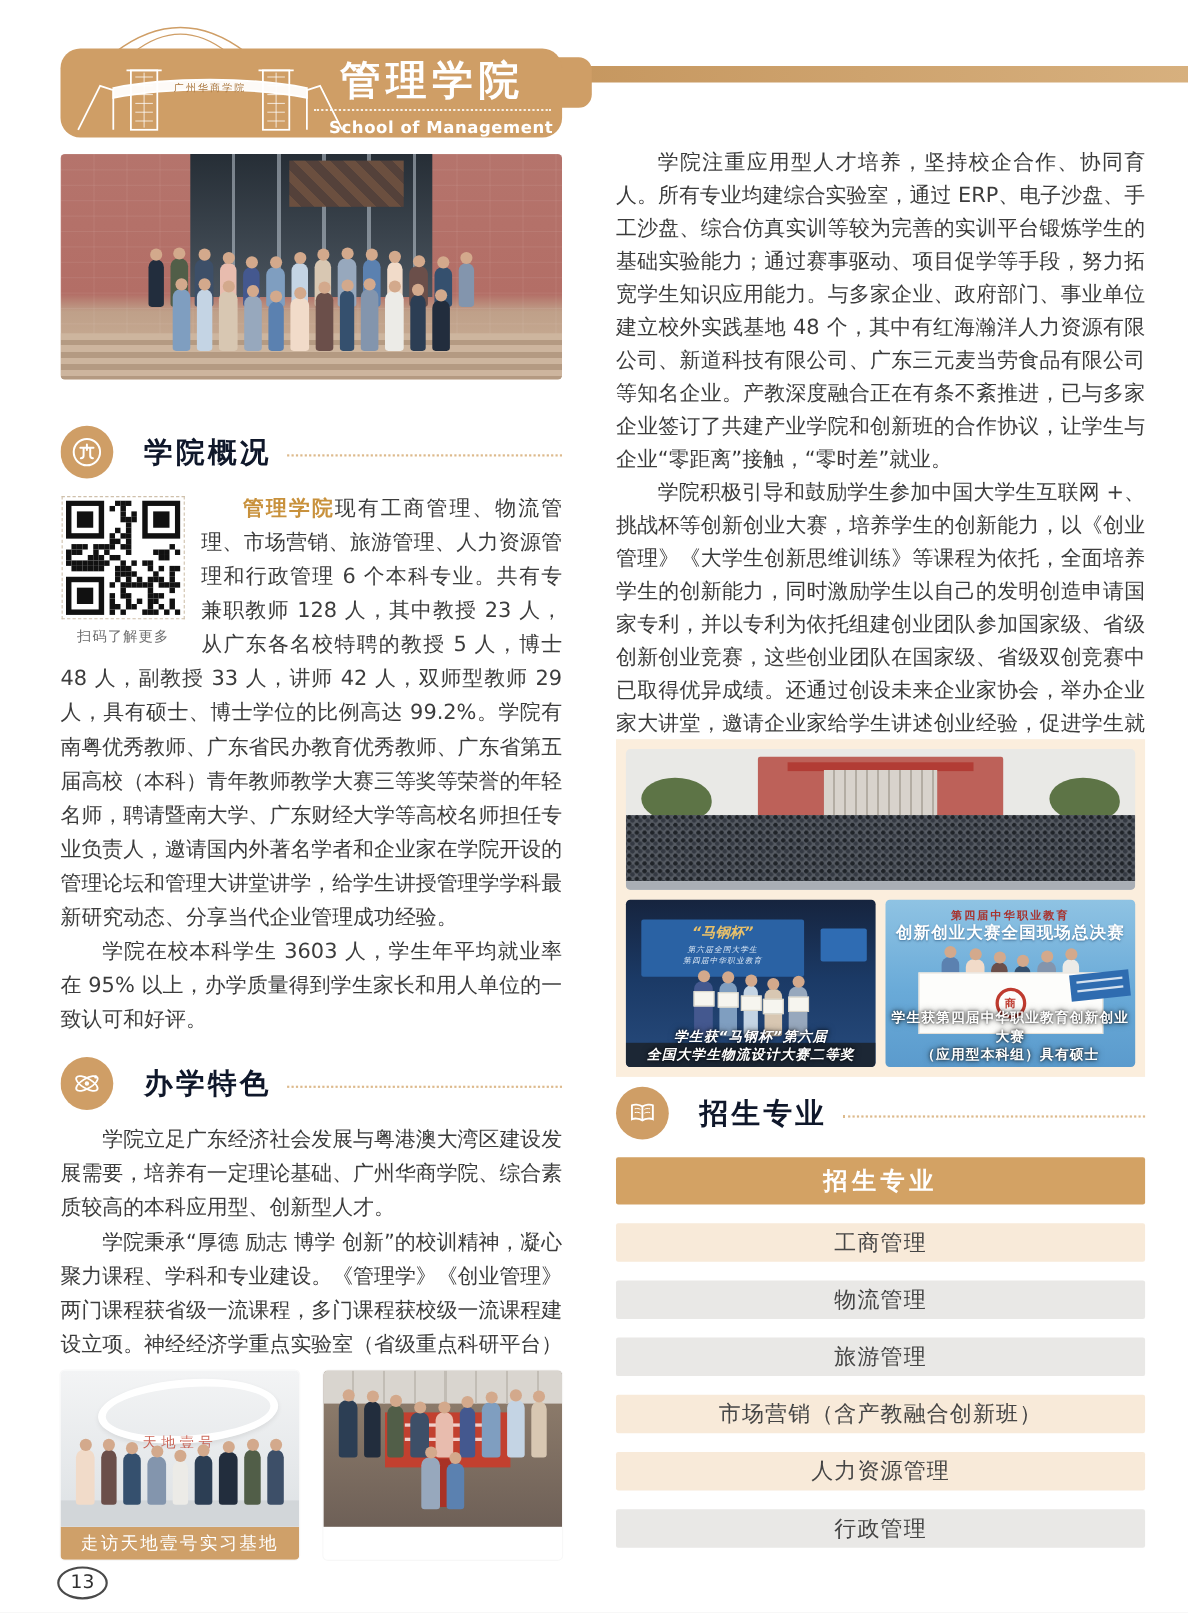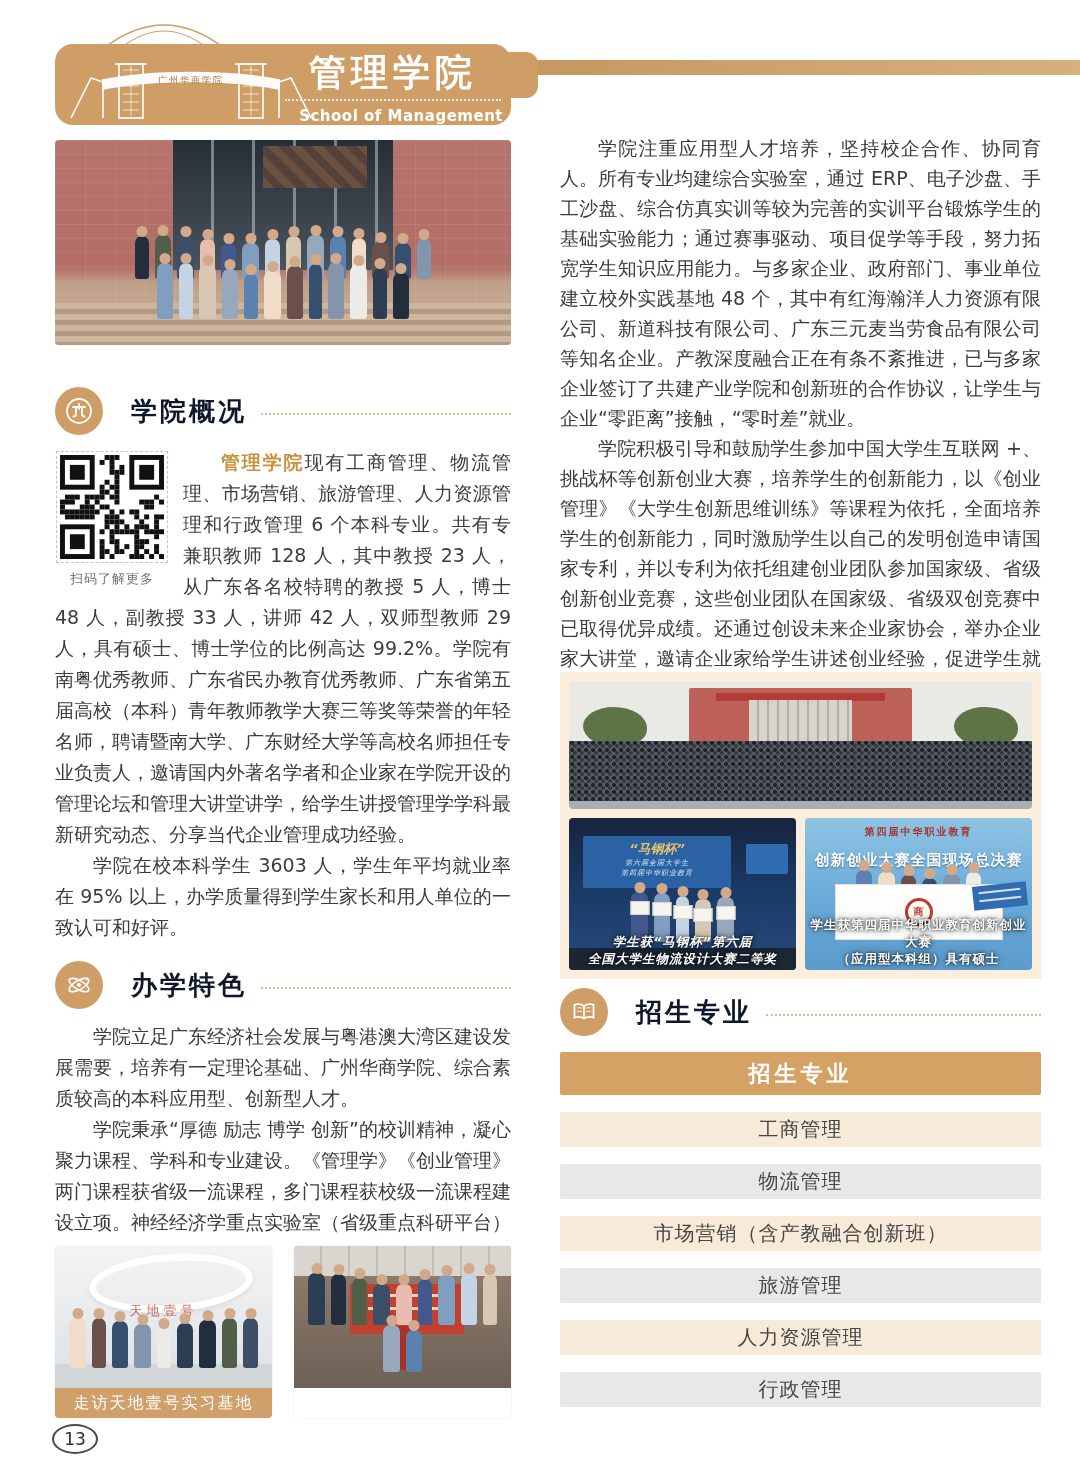--- a/index.html
+++ b/index.html
@@ -100,21 +100,21 @@
   .award-row{display:flex;gap:9px;margin-top:9px;}
   .award{flex:1;height:152px;position:relative;overflow:hidden;}
   .awardA{background:linear-gradient(180deg,#16243e 0%,#1b3a66 48%,#274b7d 100%);font-style:italic;}
   .awardA .screen{position:absolute;left:14px;top:18px;width:148px;height:52px;background:#2a62a4;border-radius:2px;text-align:center;}
   .awardA .screen .q{color:#e8c06a;font-weight:bold;font-size:13px;line-height:18px;margin-top:4px;}
   .awardA .screen .s{color:#dce8f5;font-size:7px;line-height:10px;letter-spacing:1px;}
   .awardA .side{position:absolute;right:8px;top:26px;width:42px;height:30px;background:#2f6cb3;border-radius:2px;}
   .awardA .floor{position:absolute;left:0;right:0;bottom:0;height:22px;background:#1c2735;}
   .awardB{background:linear-gradient(180deg,#8fc3e3 0%,#69aad8 55%,#5b9bcd 100%);}
   .awardB .tl{position:absolute;top:7px;left:0;right:0;text-align:center;color:#a8322e;font-size:10px;letter-spacing:2px;font-weight:bold;}
-  .awardB .ml{position:absolute;top:33px;left:0;right:0;text-align:center;color:#fff;font-size:15px;font-weight:bold;
+  .awardB .ml{position:absolute;top:21px;left:0;right:0;text-align:center;color:#fff;font-size:15px;font-weight:bold;
      letter-spacing:1px;text-shadow:0 1px 2px rgba(20,60,100,.6);}
   .awardB .flag{position:absolute;left:50%;transform:translateX(-50%);bottom:30px;width:166px;height:54px;
      background:#fdfdfb;border:1px solid #e5e0d8;}
   .awardB .flag .logo{position:absolute;left:50%;top:50%;transform:translate(-50%,-50%);width:22px;height:22px;
      border:3px solid #bf3b2f;border-radius:50%;color:#bf3b2f;font-size:10px;font-weight:bold;
      display:flex;align-items:center;justify-content:center;}
   .awardB .bluesign{position:absolute;right:5px;bottom:62px;width:54px;height:24px;background:#2f6cb0;transform:rotate(-6deg);}
   .awardB .bluesign i{display:block;height:2px;background:rgba(255,255,255,.8);margin:6px 6px 0;}
   .overlay-cap{position:absolute;left:0;right:0;bottom:3px;text-align:center;color:#fff;font-weight:bold;
      font-size:12.5px;line-height:17px;letter-spacing:1px;
@@ -433,21 +433,21 @@
           <path d="M8,11 C10,10.5 12,10.7 13.2,11.5 M8,14.5 C10,14 12,14.2 13.2,15 M16.8,11.5 C18,10.7 20,10.5 22,11 M16.8,15 C18,14.2 20,14 22,14.5" stroke-width="0.9"></path>
         </svg>
       </span>
       <span class="sec-title">招生专业</span>
       <span class="sec-rule"></span>
     </div>
     <div class="thead">招生专业</div>
     <div id="majorsRows">
         <div class="trow odd">工商管理</div>
         <div class="trow even">物流管理</div>
+        <div class="trow even">旅游管理</div>
         <div class="trow odd">市场营销（含产教融合创新班）</div>
-        <div class="trow even">旅游管理</div>
         <div class="trow odd">人力资源管理</div>
         <div class="trow even">行政管理</div>
       </div>
   </div>
 
   <div class="page-num">13</div>
 </div>
 
 </body></html>

